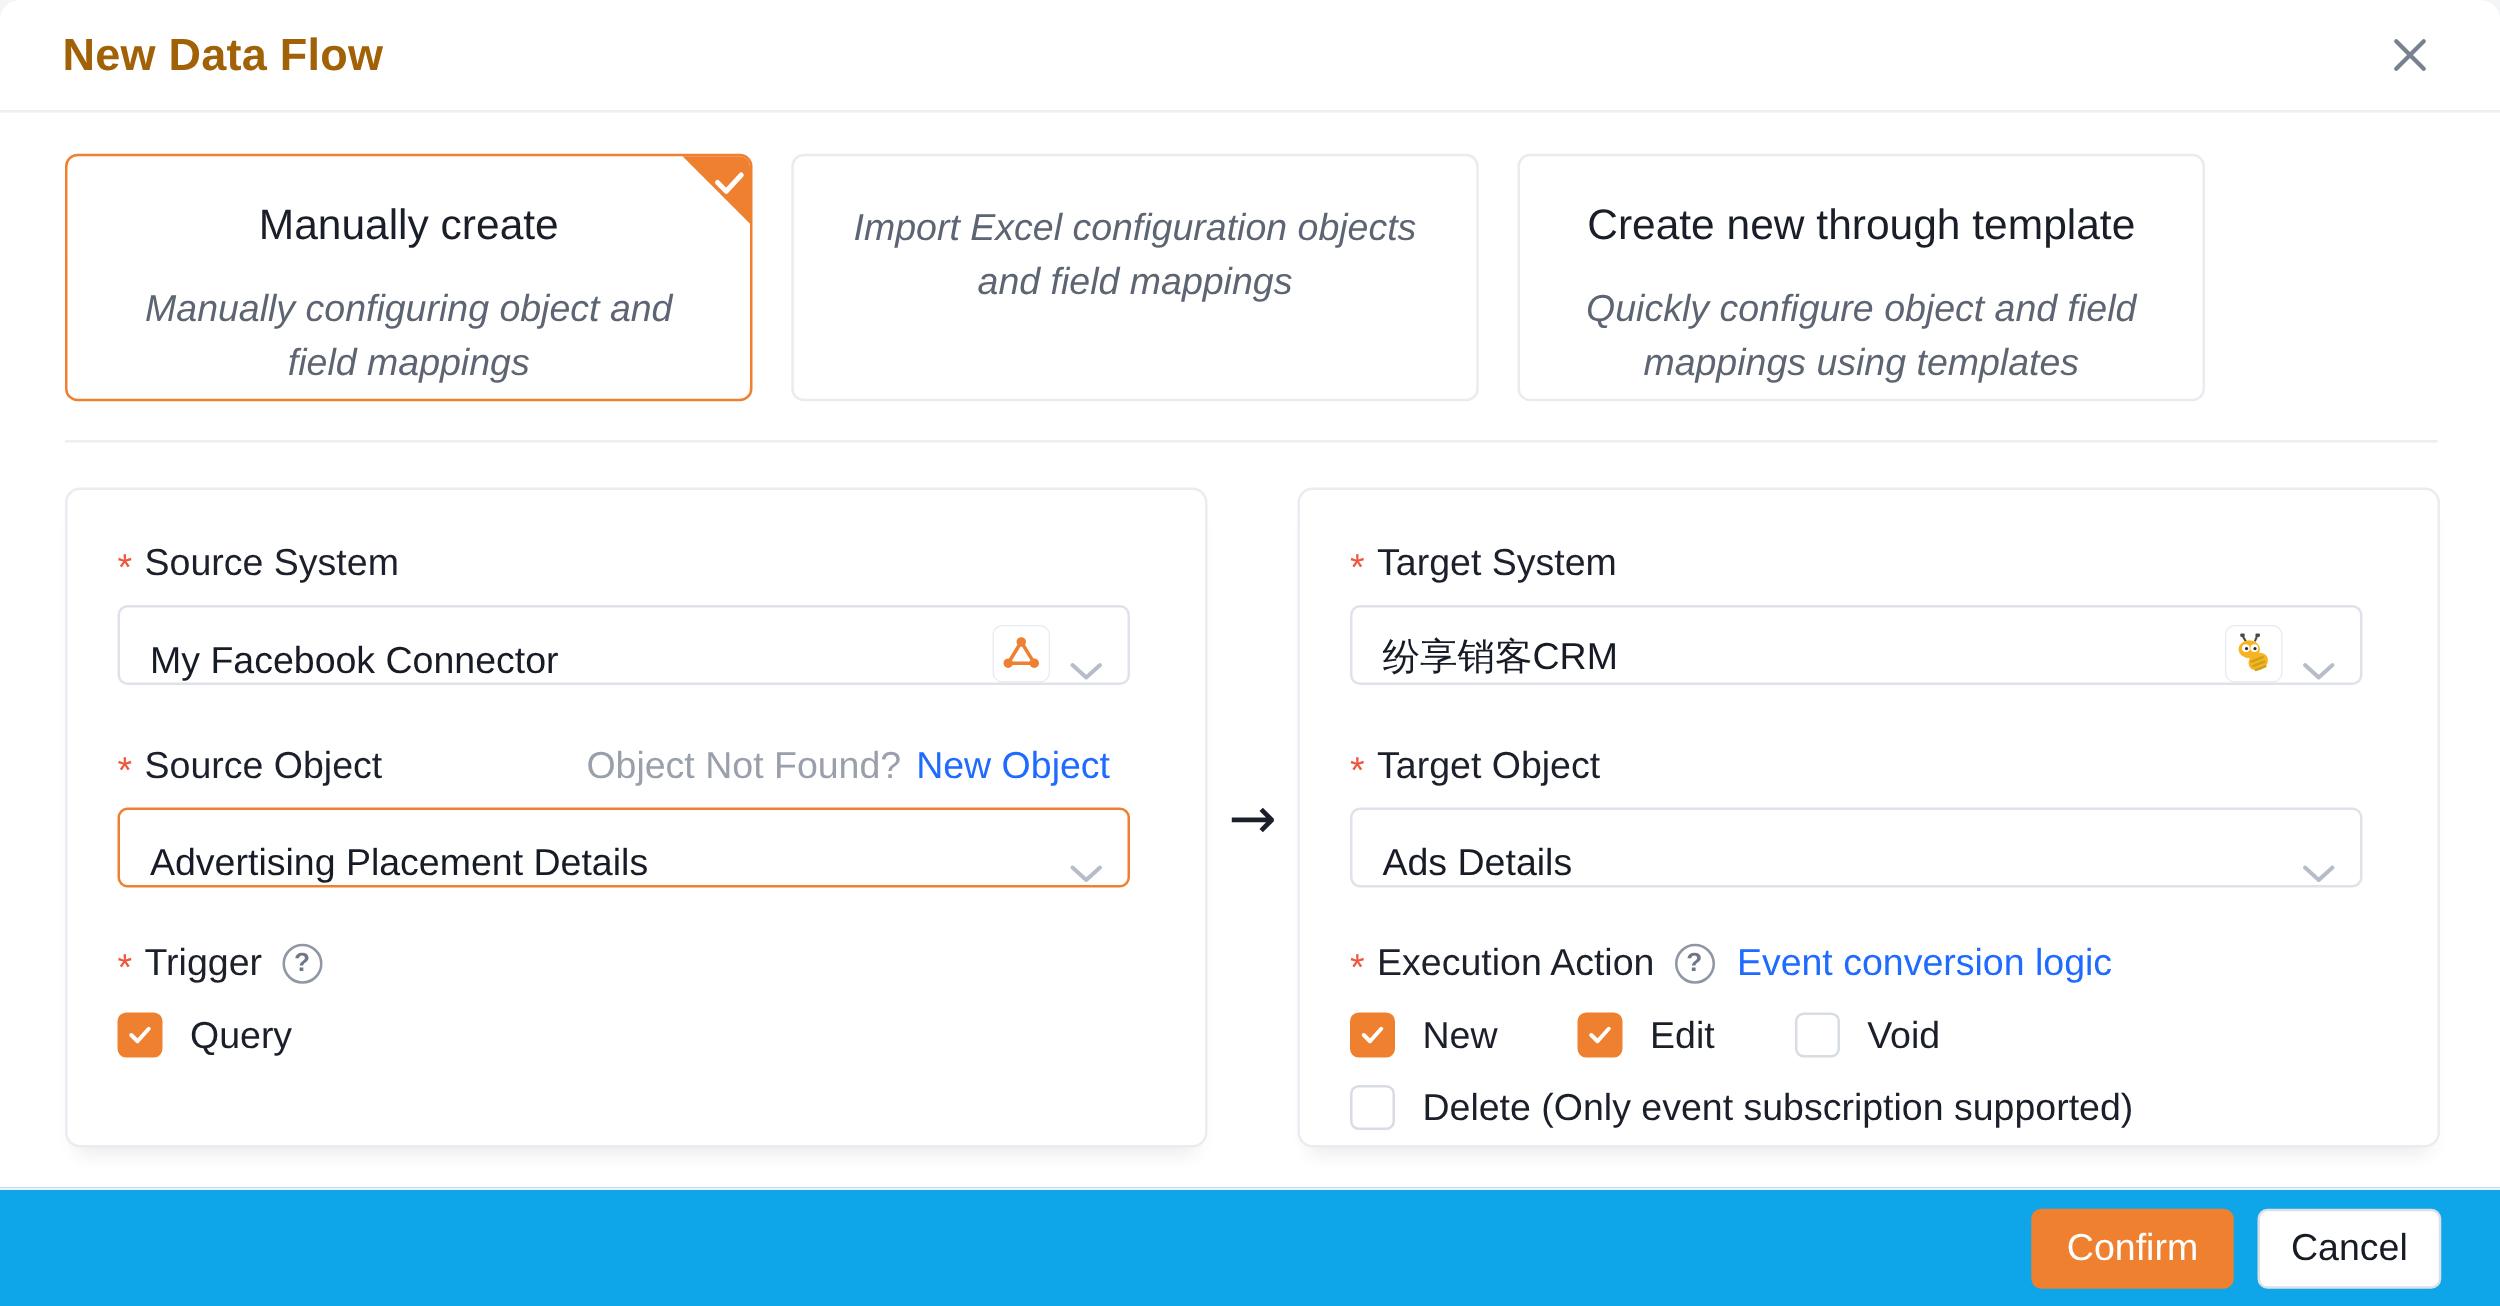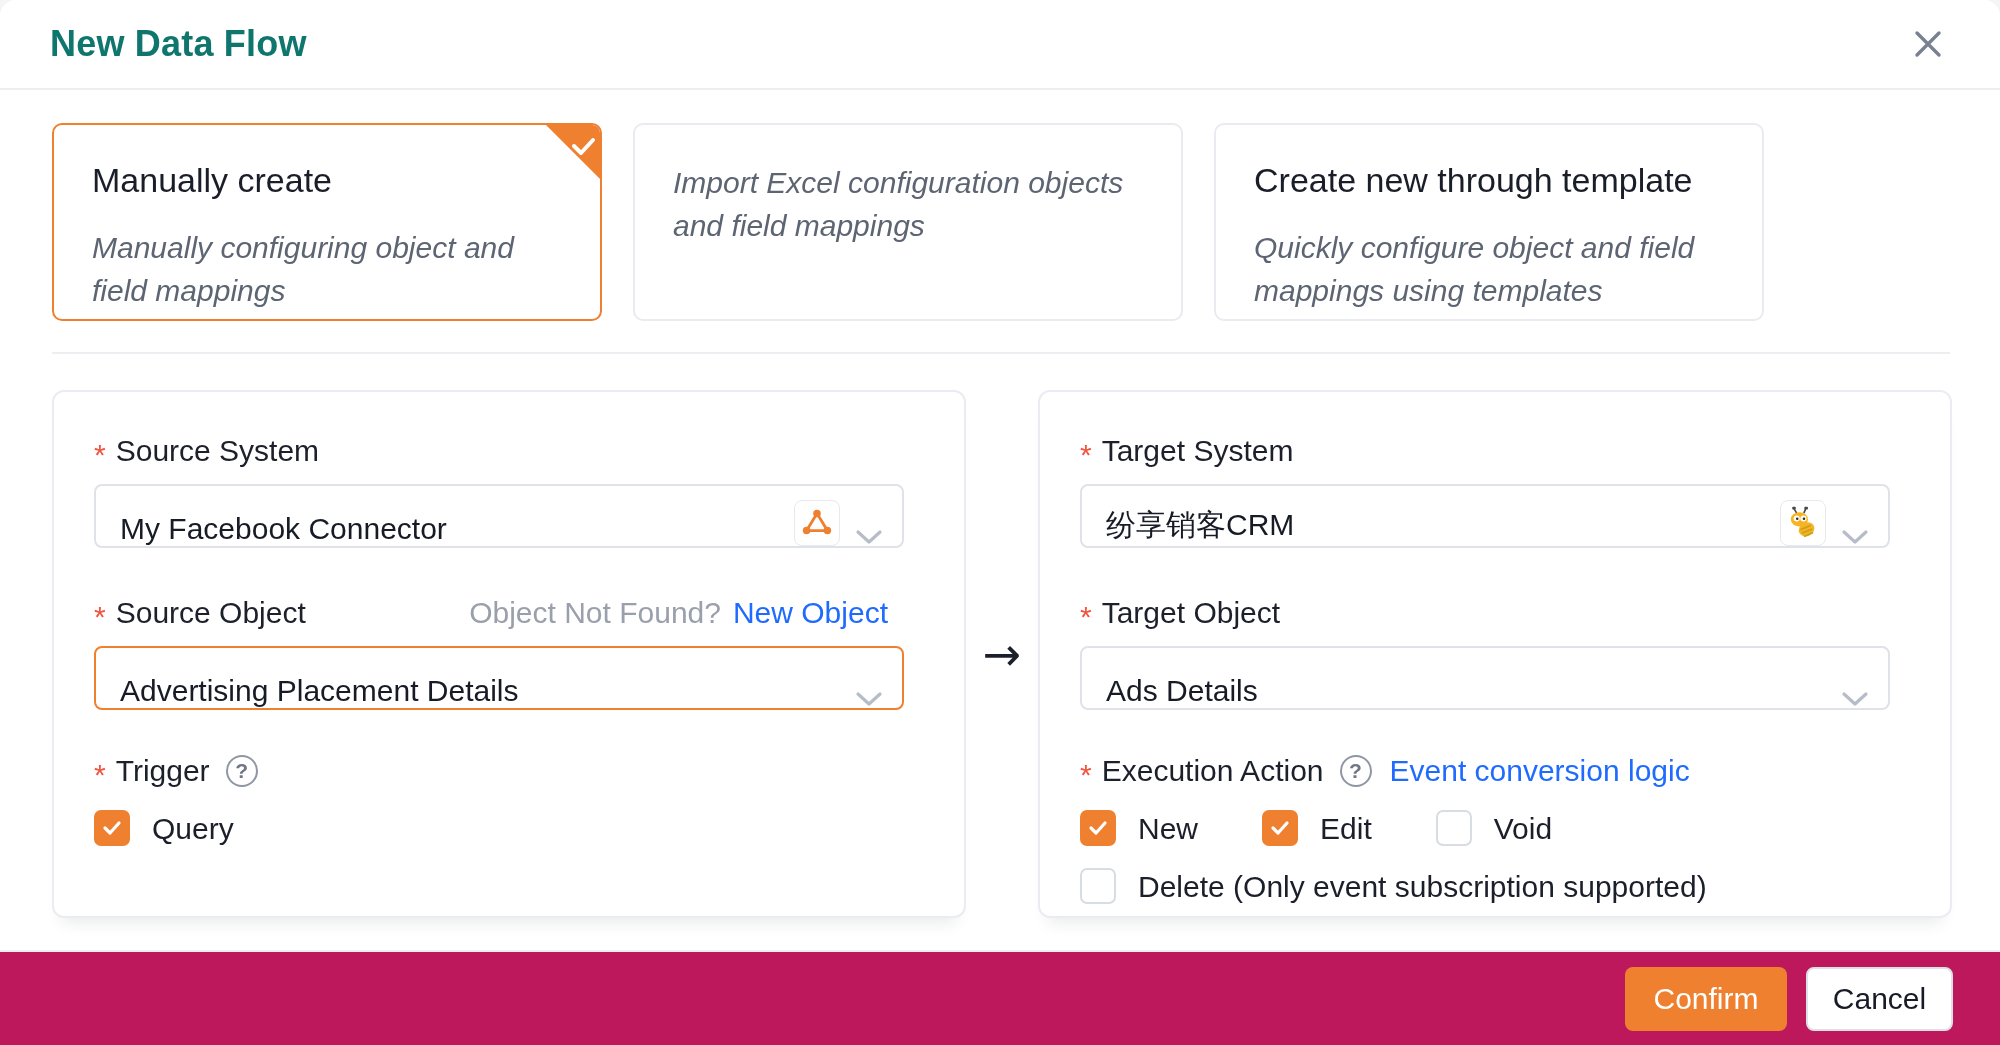--- a/index.html
+++ b/index.html
@@ -2,27 +2,27 @@
 <html><head>
 <meta charset="utf-8">
 <style>
   * { box-sizing: border-box; margin: 0; padding: 0; }
   html, body { width: 2000px; height: 1045px; background: #f4f5f7; }
   body { font-family: "Liberation Sans", sans-serif; color: #171b26; }
   .modal { width: 2000px; height: 1045px; background: #ffffff; border-radius: 16px 16px 0 0; overflow: hidden; display: flex; flex-direction: column; }
 
   
   .modal-header { height: 90px; flex: 0 0 90px; display: flex; align-items: center; justify-content: space-between; padding: 0 50px; border-bottom: 2px solid #eceef2; }
-  .modal-title { font-size: 36px; font-weight: 700; color: #0f766e; letter-spacing: .2px; }
+  .modal-title { font-size: 36px; font-weight: 700; color: #a16207; letter-spacing: .2px; }
   .close-btn { width: 44px; height: 44px; display: flex; align-items: center; justify-content: center; cursor: pointer; }
 
   
   .cards-section { padding: 33px 50px 0 52px; }
   .cards { display: flex; gap: 31px; }
-  .mode-card { position: relative; width: 550px; height: 198px; border: 2px solid #e9ebf0; border-radius: 10px; background: #fff; padding: 36px 38px 0 38px; cursor: pointer; overflow: hidden; }
+  .mode-card { position: relative; width: 550px; height: 198px; border: 2px solid #e9ebf0; border-radius: 10px; background: #fff; padding: 36px 38px 0 38px; cursor: pointer; overflow: hidden; text-align: center; }
   .mode-card.selected { border-color: #ee8030; }
   .mode-card .card-title { font-size: 34px; font-weight: 500; color: #1a1e28; margin-bottom: 26px; }
   .mode-card .card-desc { font-size: 30px; line-height: 43px; color: #5d6573; font-style: italic; }
   .corner-check { position: absolute; top: -2px; right: -2px; width: 0; height: 0; border-top: 58px solid #ee8030; border-left: 58px solid transparent; }
   .corner-check svg { position: absolute; top: -52px; right: 2px; }
   .cards-divider { margin-top: 31px; border-bottom: 2px solid #eceef2; }
 
   
   .form-area { flex: 1; display: flex; align-items: flex-start; padding: 36px 47px 0 52px; }
   .panel { width: 914px; height: 528px; border: 2px solid #eaecf2; border-radius: 12px; background: #fff; box-shadow: 0 14px 16px -10px rgba(30,36,50,.10); padding: 38px 40px; }
@@ -46,21 +46,21 @@
   .gap-lg { margin-top: 44px; }
   .gap-md { margin-top: 40px; }
 
   .cb-row { display: flex; align-items: center; margin-top: 18px; }
   .cb-item { display: flex; align-items: flex-end; margin-right: 64px; cursor: pointer; }
   .cb-box { width: 36px; height: 36px; border-radius: 7px; border: 2px solid #d8dce3; background: #fff; display: flex; align-items: center; justify-content: center; flex: 0 0 36px; }
   .cb-box.checked { background: #ee8030; border-color: #ee8030; }
   .cb-label { font-size: 30px; color: #1b1f2a; margin-left: 22px; }
 
   
-  .modal-footer { height: 95px; flex: 0 0 95px; border-top: 2px solid #eceef2; display: flex; align-items: center; justify-content: flex-end; padding: 0 47px; gap: 19px; background: #be185d; }
+  .modal-footer { height: 95px; flex: 0 0 95px; border-top: 2px solid #eceef2; display: flex; align-items: center; justify-content: flex-end; padding: 0 47px; gap: 19px; background: #0ea5e9; }
   .btn { height: 64px; border-radius: 8px; font-size: 30px; display: flex; align-items: center; justify-content: center; cursor: pointer; font-family: inherit; }
   .btn-primary { width: 162px; background: #ee8030; color: #ffffff; border: none; }
   .btn-default { width: 147px; background: #fff; color: #171b26; border: 2px solid #dde0e6; }
 </style>
 </head>
 <body>
 
 <div class="modal">
 
   <div class="modal-header">

